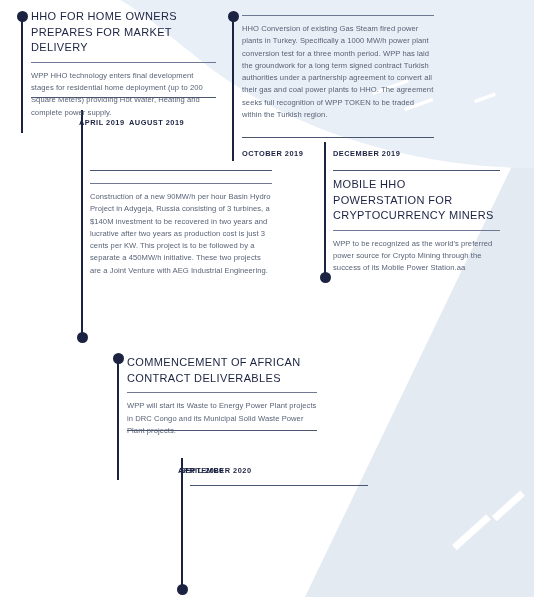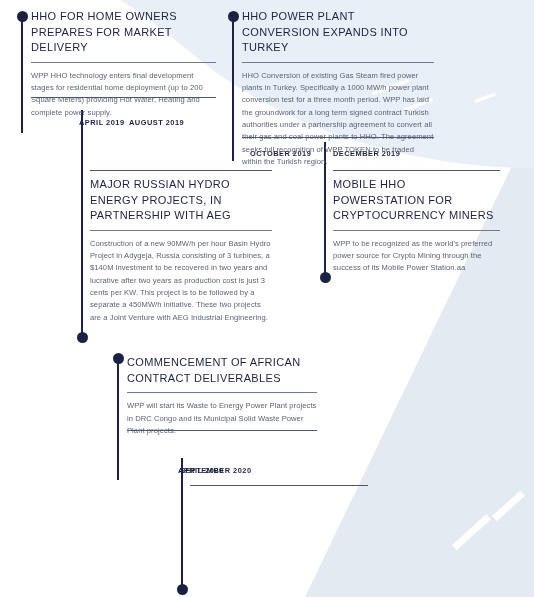--- a/index.html
+++ b/index.html
@@ -114,42 +114,40 @@
   <div class="dot" style="left:177px; top:584px;"></div>
 
   <div class="dot" style="left:228px; top:11px;"></div>
   <div class="vline" style="left:232px; top:16px; height:145px;"></div>
 
   <div class="vline" style="left:324px; top:142px; height:135px;"></div>
   <div class="dot" style="left:320px; top:272px;"></div>
 
   <div class="date-label" style="left:31px;  top:118px;margin-left:48px;">APRIL 2019</div>
   <div class="date-label" style="left:90px;  top:118px;margin-left:39px;">AUGUST 2019</div>
-  <div class="date-label" style="left:250px; top:149px;">OCTOBER 2019</div>
+  <div class="date-label" style="left:242px; top:149px;">OCTOBER 2019</div>
   <div class="date-label" style="left:333px; top:149px;text-align:center;">DECEMBER 2019</div>
   <div class="date-label" style="left:138px; top:466px;margin-left:40px;">APRIL 2020</div>
   <div class="date-label" style="left:180px; top:466px;">SEPTEMBER 2020</div>
 
   <div class="card" style="left:31px; top:9px; width:185px;">
     <div class="card-title">HHO FOR HOME OWNERS PREPARES FOR MARKET DELIVERY</div>
     <div class="rule thin"></div>
     <div class="card-body">WPP HHO technology enters final development stages for residential home deployment (up to 200 Square Meters) providing Hot Water, Heating and complete power supply.</div>
   </div>
   <div class="rule" style="position:absolute; left:31px; top:97px; width:185px; margin:0;"></div>
 
   <div class="card" style="left:242px; top:9px; width:192px;">
-    <div class="card-title">HHO POWER PLANT CONVERSION EXPANDS INTO TURKEY</div>
     <div class="rule thin"></div>
     <div class="card-body">HHO Conversion of existing Gas Steam fired power plants in Turkey. Specifically a 1000 MW/h power plant conversion test for a three month period. WPP has laid the groundwork for a long term signed contract Turkish authorities under a partnership agreement to convert all their gas and coal power plants to HHO. The agreement seeks full recognition of WPP TOKEN to be traded within the Turkish region.</div>
   </div>
   <div class="rule" style="position:absolute; left:242px; top:137px; width:192px; margin:0;"></div>
 
   <div class="rule" style="position:absolute; left:90px; top:170px; width:182px; margin:0;"></div>
   <div class="card" style="left:90px; top:177px; width:182px;">
-    <div class="card-title">MAJOR RUSSIAN HYDRO ENERGY PROJECTS, IN PARTNERSHIP WITH AEG</div>
     <div class="rule thin"></div>
     <div class="card-body">Construction of a new 90MW/h per hour Basin Hydro Project in Adygeja, Russia consisting of 3 turbines, a $140M investment to be recovered in two years and lucrative after two years as production cost is just 3 cents per KW. This project is to be followed by a separate a 450MW/h initiative. These two projects are a Joint Venture with AEG Industrial Engineering.</div>
   </div>
 
   <div class="rule" style="position:absolute; left:333px; top:170px; width:167px; margin:0;"></div>
   <div class="card" style="left:333px; top:177px; width:167px;">
     <div class="card-title">MOBILE HHO POWERSTATION FOR CRYPTOCURRENCY MINERS</div>
     <div class="rule thin"></div>
     <div class="card-body">WPP to be recognized as the world's preferred power source for Crypto Mining through the success of its Mobile Power Station.aa</div>
   </div>

